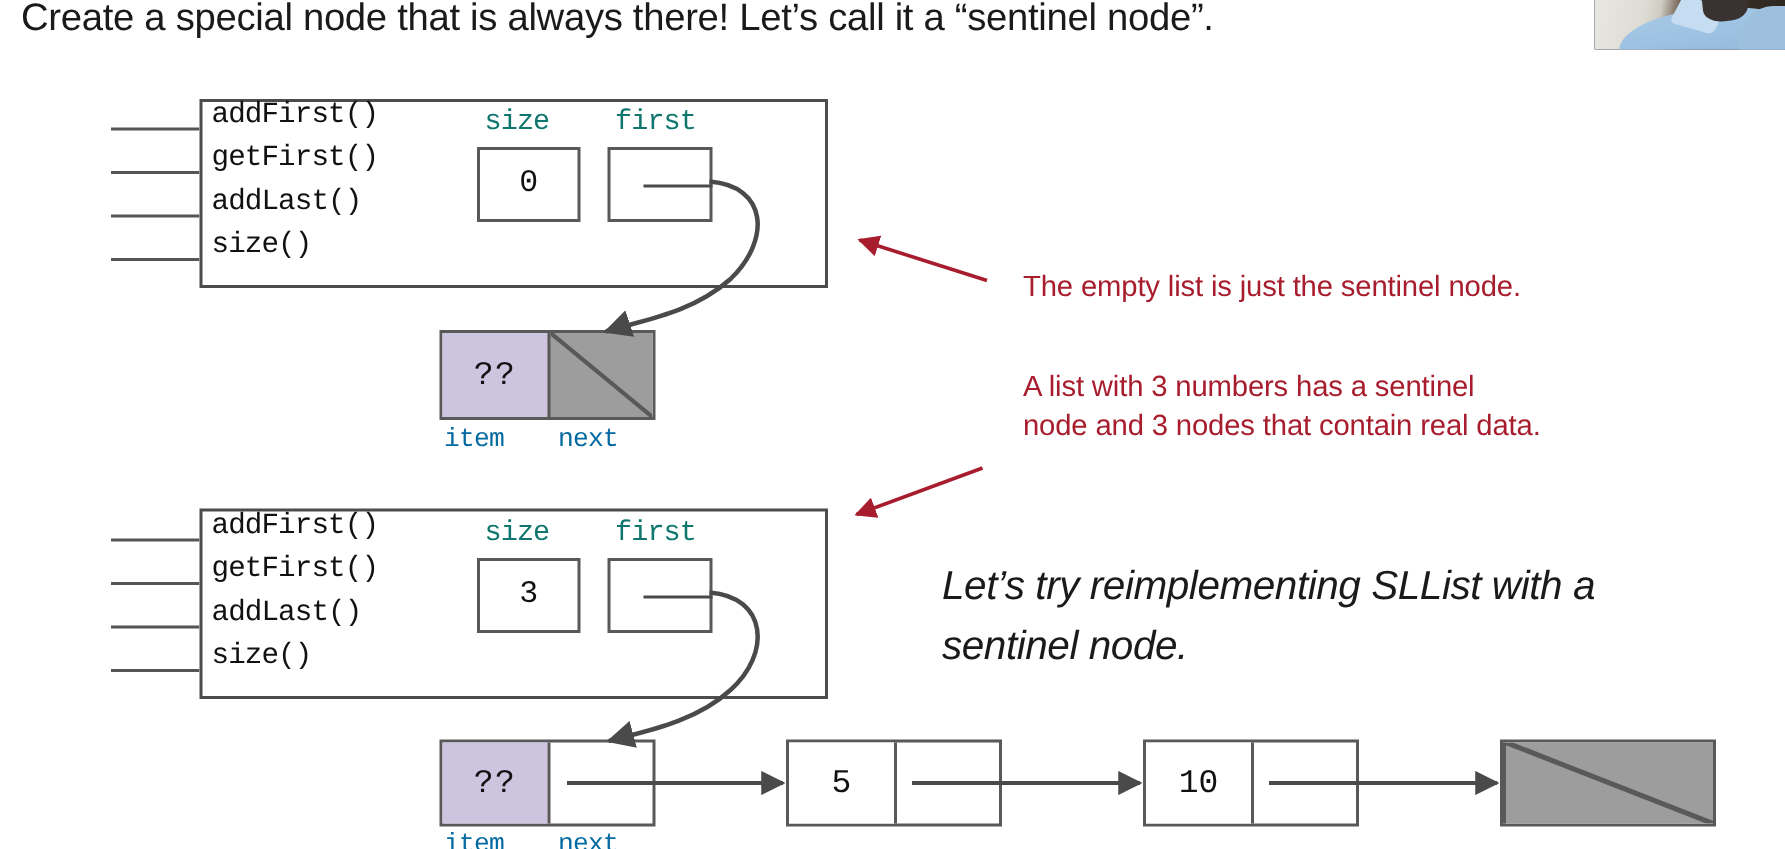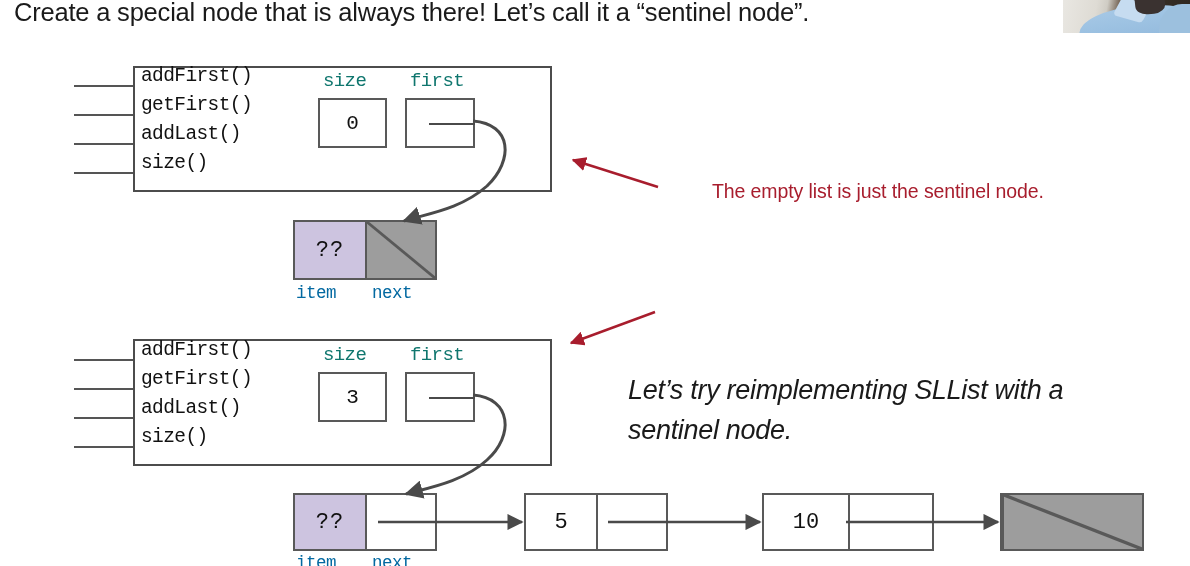--- a/index.html
+++ b/index.html
@@ -191,21 +191,20 @@
   }
 
   
   .annot-red {
     position: absolute;
     color: #a81d2d;
     font-size: 19.5px;
     line-height: 26px;
     white-space: pre-line;
     letter-spacing: -0.1px;
-    margin-left: 30px;
   }
   .annot-black {
     position: absolute;
     color: #1a1a1a;
     font-size: 27px;
     line-height: 40px;
     white-space: pre-line;
     letter-spacing: -0.3px;
   }
 
@@ -301,39 +300,41 @@
   <div class="node-sublabel mono" style="left:296px; top:553px;">item</div>
   <div class="node-sublabel mono" style="left:372px; top:553px;">next</div>
 
   <div class="node" style="left:524px; top:493px; width:144px; height:58px;">
     <div class="cell item-plain">
       <span class="mono">5</span>
     </div>
     <div class="cell next-ptr"></div>
   </div>
 
-  <div class="node" style="left:762px; top:493px; width:172px; height:58px;">
+  <div class="node" style="left:762px; top:493px; width:144px; height:58px;">
     <div class="cell item-plain">
       <span class="mono">10</span>
     </div>
     <div class="cell next-ptr"></div>
   </div>
 
   <div class="node" style="left:1000px; top:493px; width:144px; height:58px;">
     <div class="cell next-null">
       <div class="null-slash">
         <svg width="100%" height="100%" viewBox="0 0 72 58" preserveAspectRatio="none">
           <line x1="0" y1="0" x2="72" y2="58" stroke="#595959" stroke-width="3"></line>
         </svg>
       </div>
     </div>
   </div>
 
   <div class="annot-red" style="left:682px; top:178px;">The empty list is just the sentinel node.</div>
 
+  <div class="annot-red" style="left:682px; top:245px;">A list with 3 numbers has a sentinel
+node and 3 nodes that contain real data.</div>
 
   <div class="annot-black" style="left:628px; top:370px;font-style:italic;">Let’s try reimplementing SLList with a
 sentinel node.</div>
 
   <svg class="overlay">
     <defs>
       <marker id="arrowGray" viewBox="0 0 10 10" refX="9" refY="5" markerWidth="6.2" markerHeight="6.2" orient="auto-start-reverse">
         <path d="M 0 0 L 10 5 L 0 10 z" fill="#4a4a4a"></path>
       </marker>
       <marker id="arrowRed" viewBox="0 0 10 10" refX="9" refY="5" markerWidth="6" markerHeight="6" orient="auto-start-reverse">

